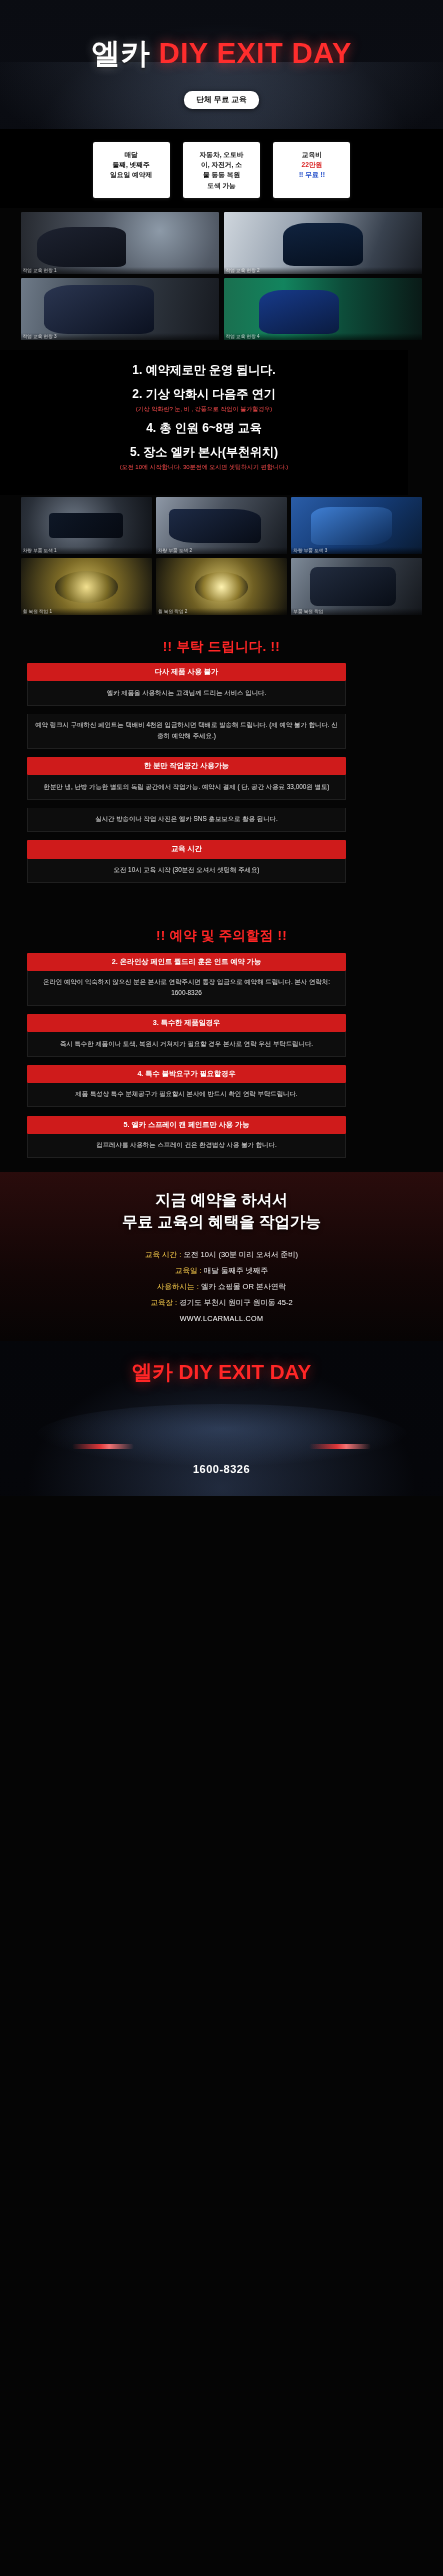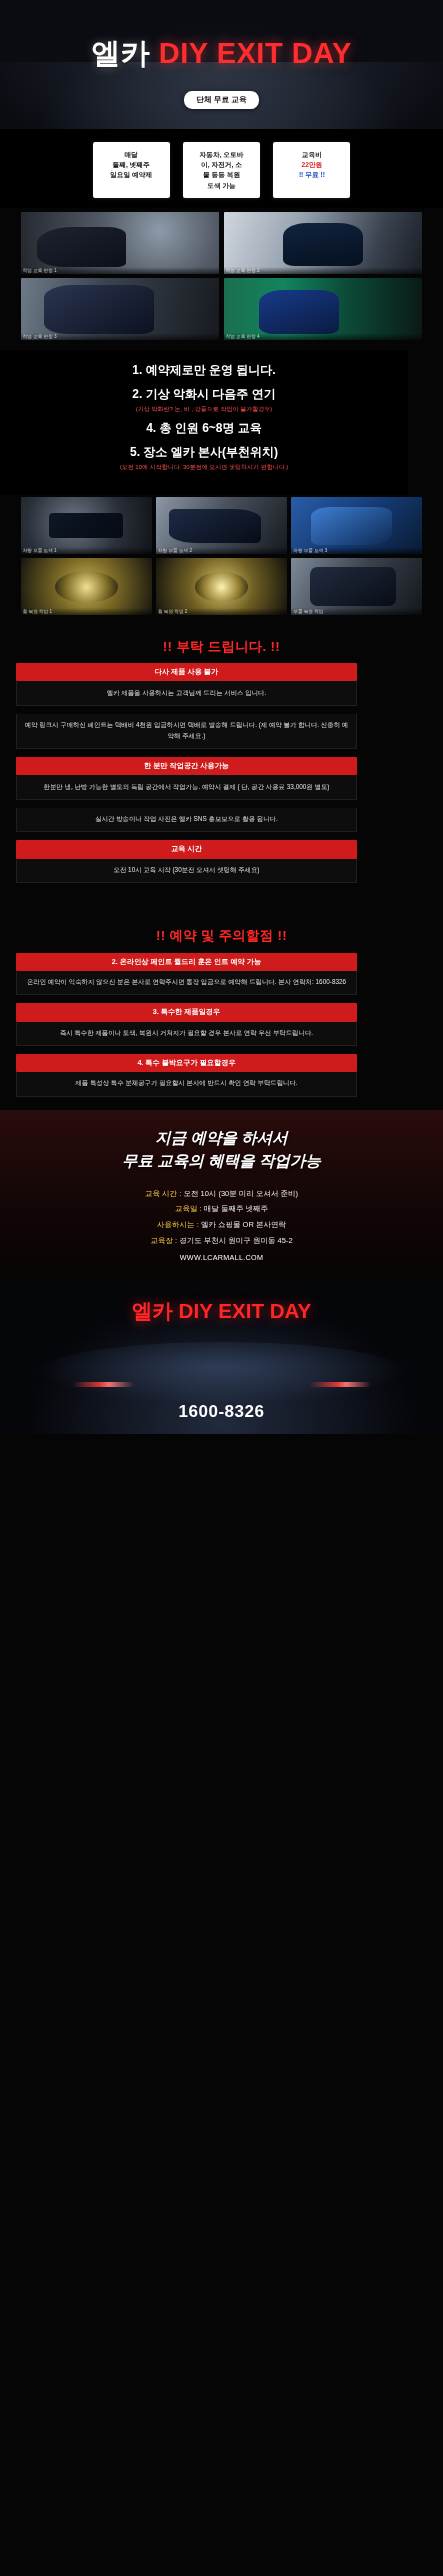--- a/index.html
+++ b/index.html
@@ -191,21 +191,21 @@
   .sec-head {
     text-align: center;
     font-size: 13.4px;
     font-weight: bold;
     color: #ff2626;
     padding: 9.3px 0 7.2px 0;
     letter-spacing: 0.3px;
   }
 
   
-  .block { width: 373px; padding: 0 16px; margin-bottom: 8.2px; }
+  .block { width: 373px; padding: 0 27px; margin-bottom: 8.2px; }
   .bar {
     background: #cf1b1b;
     color: #fff;
     text-align: center;
     font-size: 7.2px;
     font-weight: bold;
     padding: 4.1px 3.1px;
     border-radius: 1px;
     line-height: 1.4;
   }
@@ -229,21 +229,20 @@
     padding: 17.5px 0 17.5px 0;
     background: linear-gradient(180deg, #2a0c0c 0%, #120606 60%, #070404 100%);
     text-align: center;
   }
   .cta-h1 {
     font-size: 15.5px;
     font-weight: bold;
     color: #fff;
     line-height: 1.45;
     text-shadow: 0 1px 4.1px rgba(0,0,0,0.8);
-    font-style: italic;
   }
   .cta-list {
     margin-top: 13.4px;
     font-size: 7.5px;
     line-height: 2.1;
     color: #f0f0f0;
   }
   .cta-list .k { color: #ffd24d; font-weight: normal; }
   .cta-url { margin-top: 4.1px; font-size: 7.2px; color: #ffffff; letter-spacing: 0.3px; }
 
@@ -264,21 +263,21 @@
     padding-top: 17.5px;
     font-size: 20.6px;
     font-weight: bold;
     color: #ff2626;
     text-shadow: 0 0 11.3px rgba(255,40,40,0.55);
   }
   .footer-phone {
     position: relative;
     z-index: 3;
     margin-top: 77px;
-    font-size: 17px;
+    font-size: 11px;
     font-weight: bold;
     color: #fff;
     letter-spacing: 0.5px;
   }
   .car-silhouette {
     position: absolute;
     left: 50%;
     transform: translateX(-50%);
     bottom: 30px;
     width: 371px;
@@ -414,20 +413,24 @@
     <div class="bar">2. 온라인상 페인트 퀼드리 훈은 인트 예약 가능</div>
     <div class="body-txt">온라인 예약이 익숙하지 않으신 분은 본사로 연락주시면 통장 입금으로 예약해 드립니다.    본사 연락처: 1600-8326</div>
   </div>
   <div class="block">
     <div class="bar">3. 특수한 제품일경우</div>
     <div class="body-txt">즉시 특수한 제품이나 도색, 복원시 거쳐지가 필요할 경우 본사로 연락 우선 부탁드립니다.</div>
   </div>
   <div class="block">
     <div class="bar">4. 특수 불박요구가 필요할경우</div>
     <div class="body-txt">제품 특성상 특수 분체공구가 필요할시 본사에 반드시 확인 연락 부탁드립니다.</div>
+  </div>
+  <div class="block">
+    <div class="bar">5. 엘카 스프레이 캔 페인트만 사용 가능</div>
+    <div class="body-txt">컴프레샤를 사용하는 스프레이 건은 환경법상 사용 불가 합니다.</div>
   </div>
 
   <div class="cta">
     <div class="cta-h1">
       <div>지금 예약을 하셔서</div>
       <div>무료 교육의 혜택을 작업가능</div>
     </div>
     <div class="cta-list">
       <div>
         <span class="k">교육 시간 :</span>

